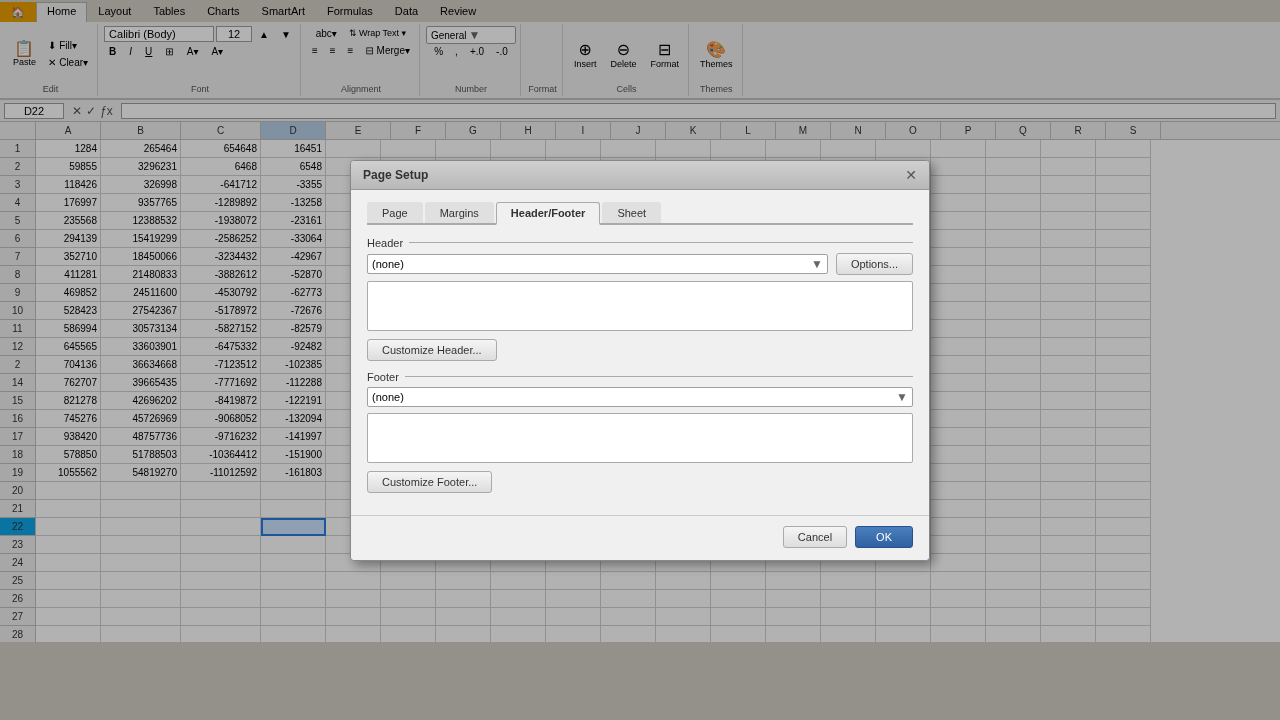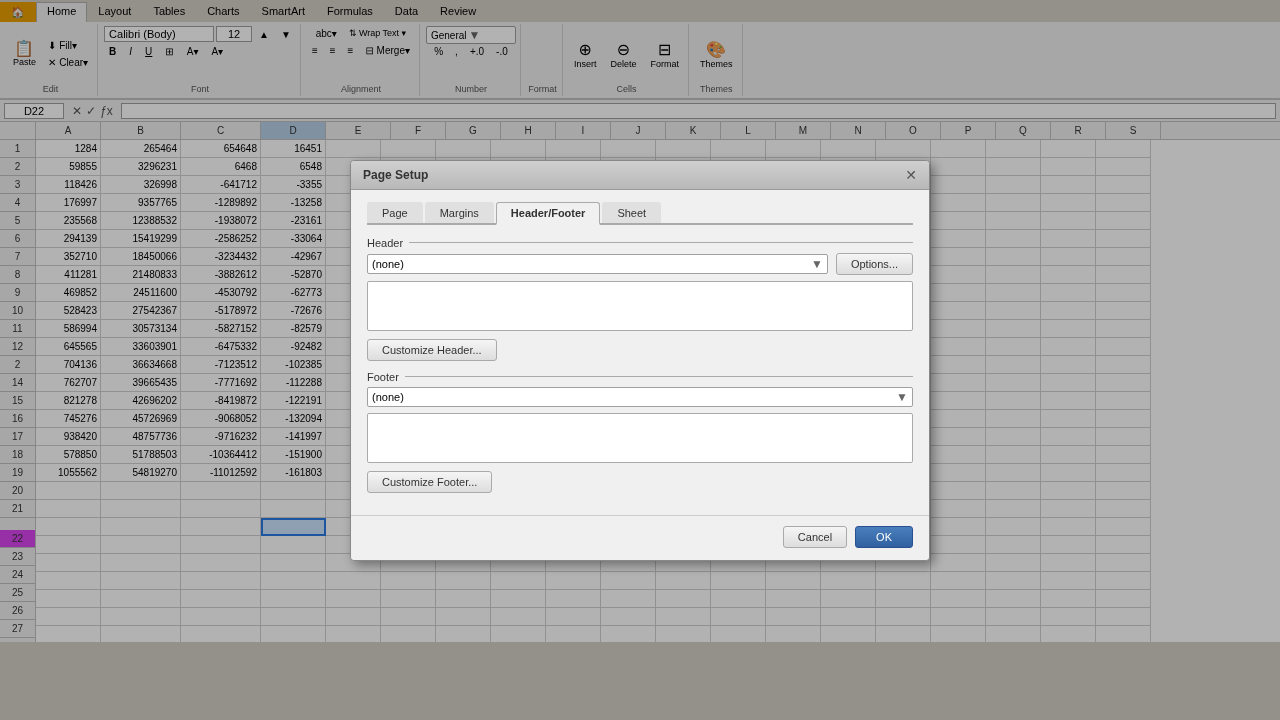--- a/index.html
+++ b/index.html
@@ -227,21 +227,21 @@
         <div class="row-header">12</div>
         <div class="row-header">2</div>
         <div class="row-header">14</div>
         <div class="row-header">15</div>
         <div class="row-header">16</div>
         <div class="row-header">17</div>
         <div class="row-header">18</div>
         <div class="row-header">19</div>
         <div class="row-header">20</div>
         <div class="row-header">21</div>
-        <div class="row-header" style="background: #d946ef; margin-top: 12px;">22</div>
+        <div class="row-header" style="background: #0ea5e9;">22</div>
         <div class="row-header">23</div>
         <div class="row-header">24</div>
         <div class="row-header">25</div>
         <div class="row-header">26</div>
         <div class="row-header">27</div>
         <div class="row-header">28</div>
       </div>
       <div class="grid">
         <div class="grid-row">
           <div class="grid-cell num" style="width: 65px; min-width: 65px;">1284</div>

